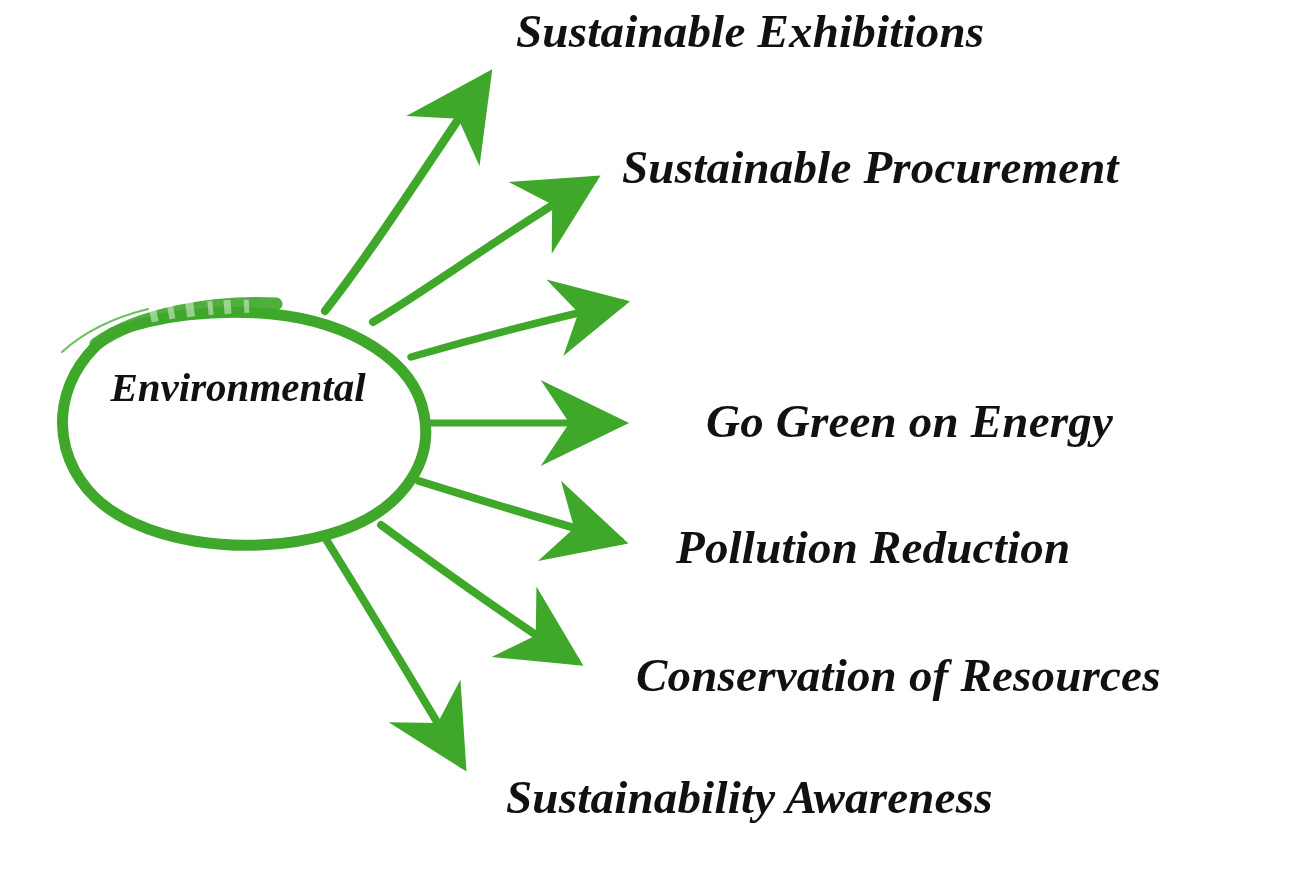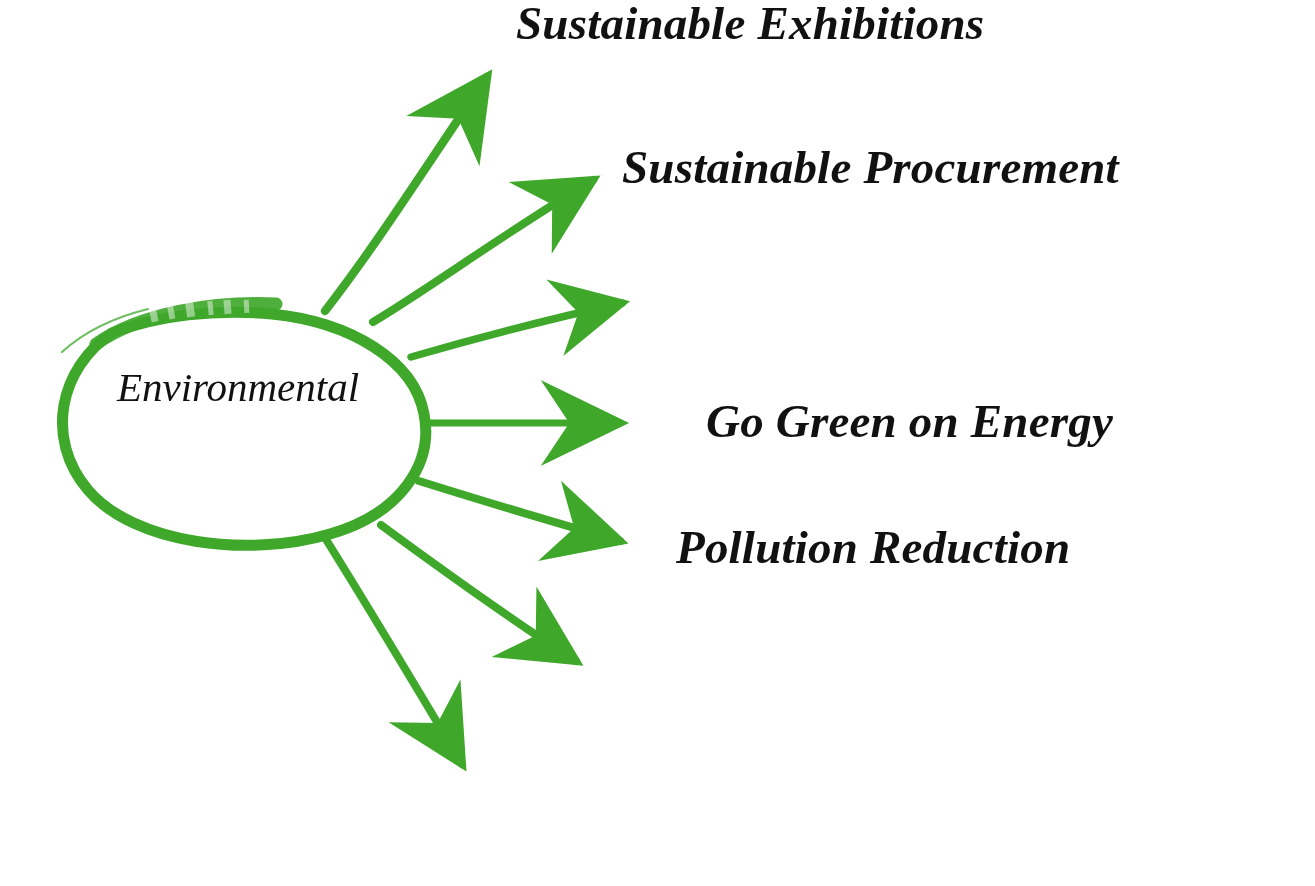--- a/index.html
+++ b/index.html
@@ -38,21 +38,21 @@
     font-size: 47px;
   }
   .center-label {
     position: absolute;
     width: 380px;
     left: 48px;
     top: 358px;
     text-align: center;
     font-family: "Liberation Serif", serif;
     font-style: italic;
-    font-weight: normal;
+    font-weight: bold;
     font-size: 41px;
     color: #111111;
     line-height: 1.45;
   }
   .center-line {
     display: block;
   }
 </style>
 </head>
 <body>
@@ -105,24 +105,26 @@
       <path d="M 381 525 C 430 561, 505 616, 576 661" stroke-width="8" marker-end="url(#ah-slim)"></path>
 
       <path d="M 327 541 C 365 602, 418 690, 462 764" stroke-width="8" marker-end="url(#ah-slim)"></path>
     </g>
   </svg>
 
   <div class="center-label">
     <span class="center-line">Environmental</span>
   </div>
 
-  <div class="node-label branch-label" style="left:516px; top:0;">Sustainable Exhibitions</div>
+  <div class="node-label branch-label" style="left:516px; top:8px;">Sustainable Exhibitions</div>
 
   <div class="node-label branch-label" style="left:622px; top:144px;">Sustainable Procurement</div>
 
 
   <div class="node-label branch-label" style="left:676px; top:524px;">Pollution Reduction</div>
 
   <div class="node-label branch-label" style="left:706px; top:398px;">Go Green on Energy</div>
 
+  <div class="node-label branch-label" style="left:636px; top:652px;">Conservation of Resources</div>
 
+  <div class="node-label branch-label" style="left:506px; top:774px;">Sustainability Awareness</div>
 
 </div>
 
 </body></html>

